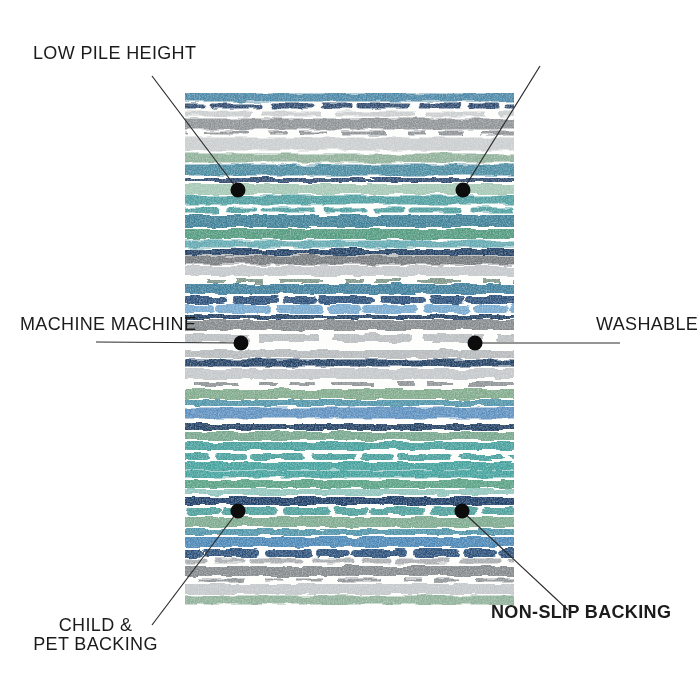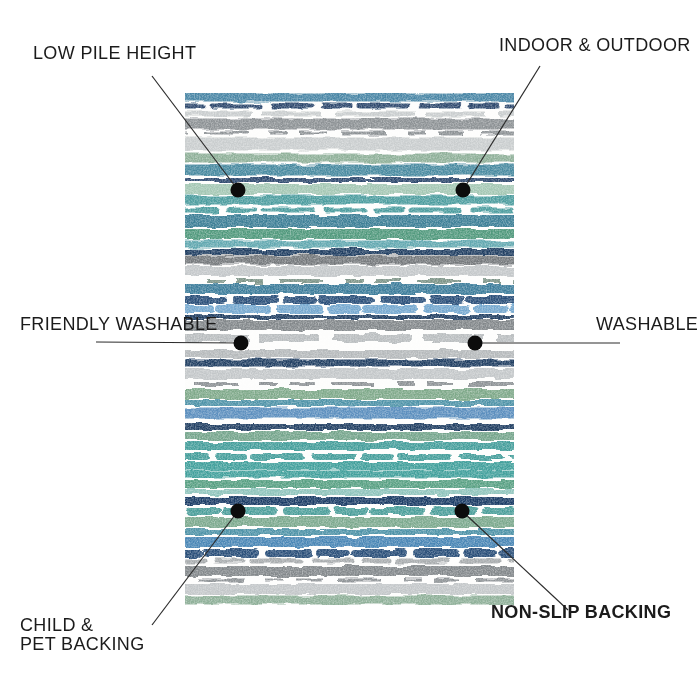--- a/index.html
+++ b/index.html
@@ -10,21 +10,21 @@
   .rug{position:absolute;overflow:hidden;background:#fdfdfc;}
   .overlay{position:absolute;left:0;top:0;width:700px;height:700px;pointer-events:none;}
   .feature-label{
     position:absolute;font-size:18px;font-weight:500;letter-spacing:.35px;
     color:#1b1b1b;white-space:nowrap;line-height:17px;
   }
   .lbl-low-pile{left:33px;top:45px;}
   .lbl-indoor-outdoor{left:499px;top:37px;}
   .lbl-machine-washable{left:20px;top:316px;}
   .lbl-durable{left:596px;top:316px;}
-  .lbl-child-pet{left:20px;top:616px;width:151px;text-align:left;white-space:normal;line-height:19px;}
+  .lbl-child-pet{left:20px;top:616px;width:151px;text-align:center;white-space:normal;line-height:19px;}
   .lbl-non-slip{left:491px;top:604px;font-weight:bold;}
 </style>
 </head>
 <body>
 
 <div class="page">
 
   <div class="rug" id="rug" style="left: 185px; top: 93px; width: 329px; height: 512px; background: rgb(253, 253, 252);"><svg width="329" height="512" viewBox="0 0 329 512">
         <defs>
           <filter id="rough" x="-5%" y="-5%" width="110%" height="110%">
@@ -102,23 +102,22 @@
       <circle cx="238" cy="190" r="7.5" fill="#0c0c0c"></circle>
       <circle cx="463" cy="190" r="7.5" fill="#0c0c0c"></circle>
       <circle cx="241" cy="343" r="7.5" fill="#0c0c0c"></circle>
       <circle cx="475" cy="343" r="7.5" fill="#0c0c0c"></circle>
       <circle cx="238" cy="511" r="7.5" fill="#0c0c0c"></circle>
       <circle cx="462" cy="511" r="7.5" fill="#0c0c0c"></circle>
     </svg>
 
   <div class="feature-label lbl-low-pile">LOW PILE HEIGHT</div>
 
-  <div class="feature-label lbl-indoor-outdoor">INDOOR &amp; OUTDOOR</div>
 
-  <div class="feature-label lbl-machine-washable">FRIENDLY WASHABLE</div>
+  <div class="feature-label lbl-machine-washable">MACHINE MACHINE</div>
 
   <div class="feature-label lbl-durable">WASHABLE</div>
 
   <div class="feature-label lbl-child-pet"><span>CHILD &amp;</span><br><span>PET BACKING</span></div>
 
   <div class="feature-label lbl-non-slip">NON-SLIP BACKING</div>
 
 </div>
 
 </body></html>

